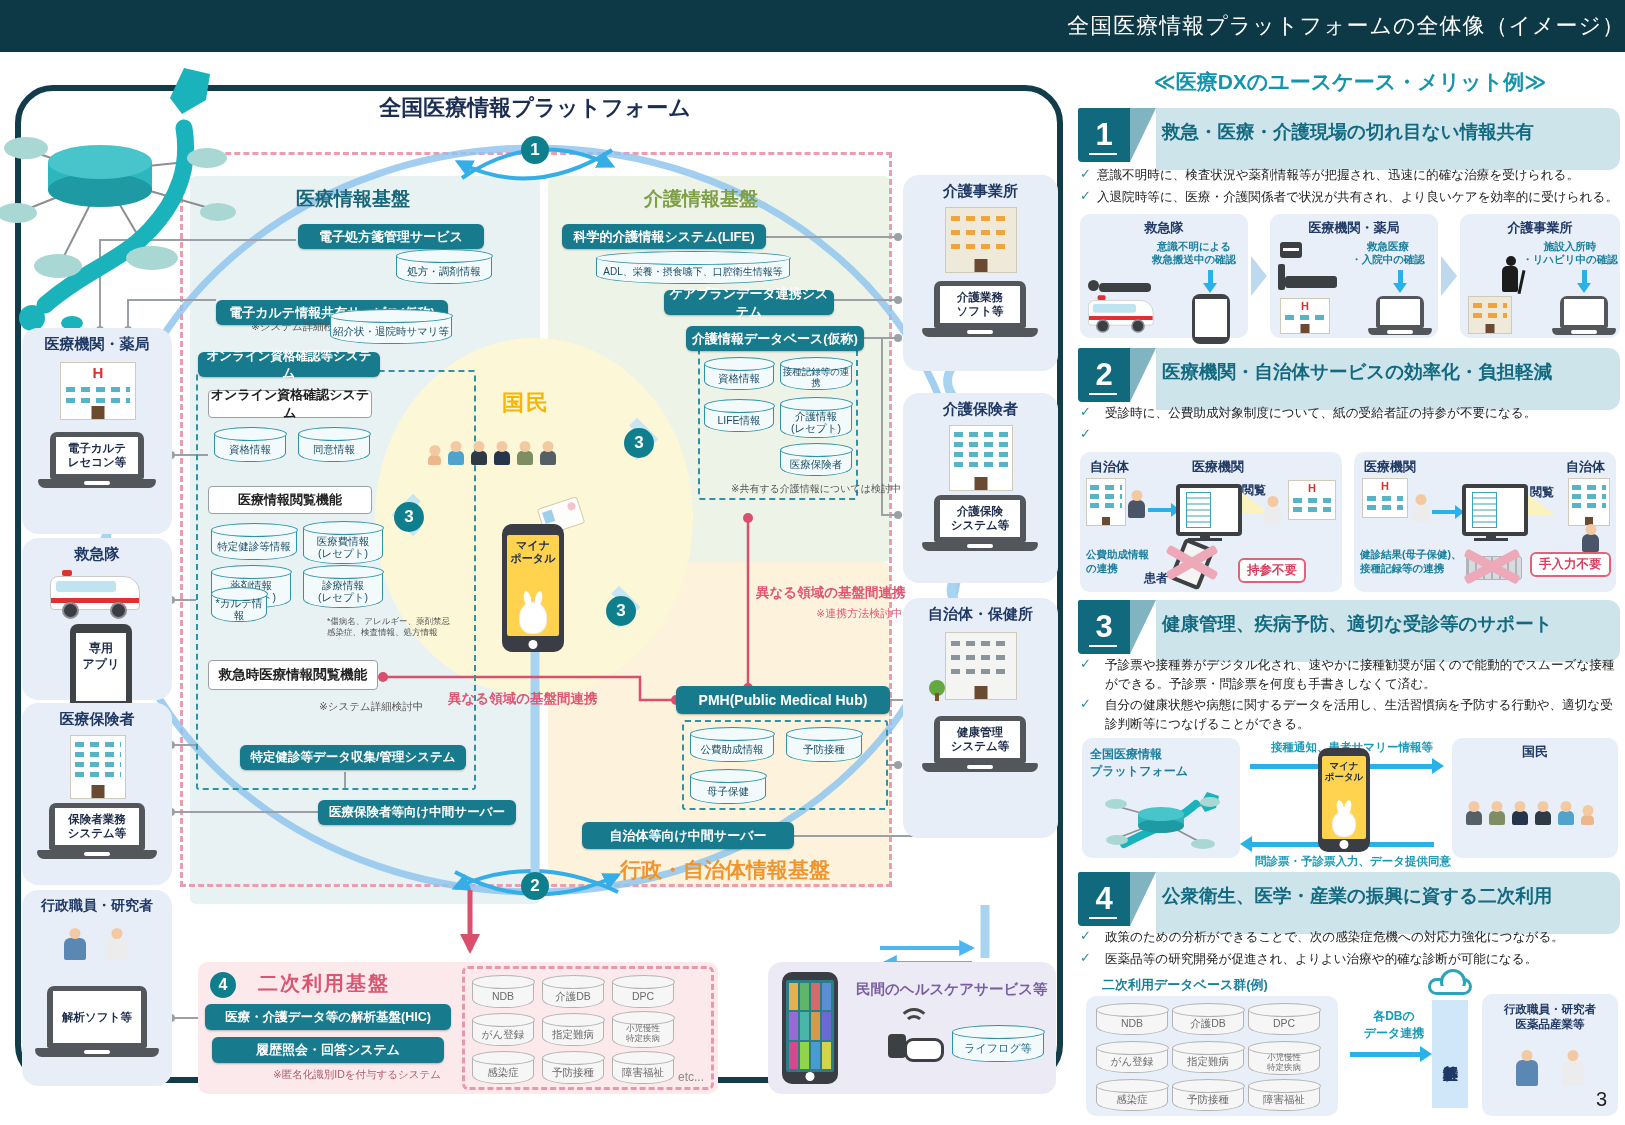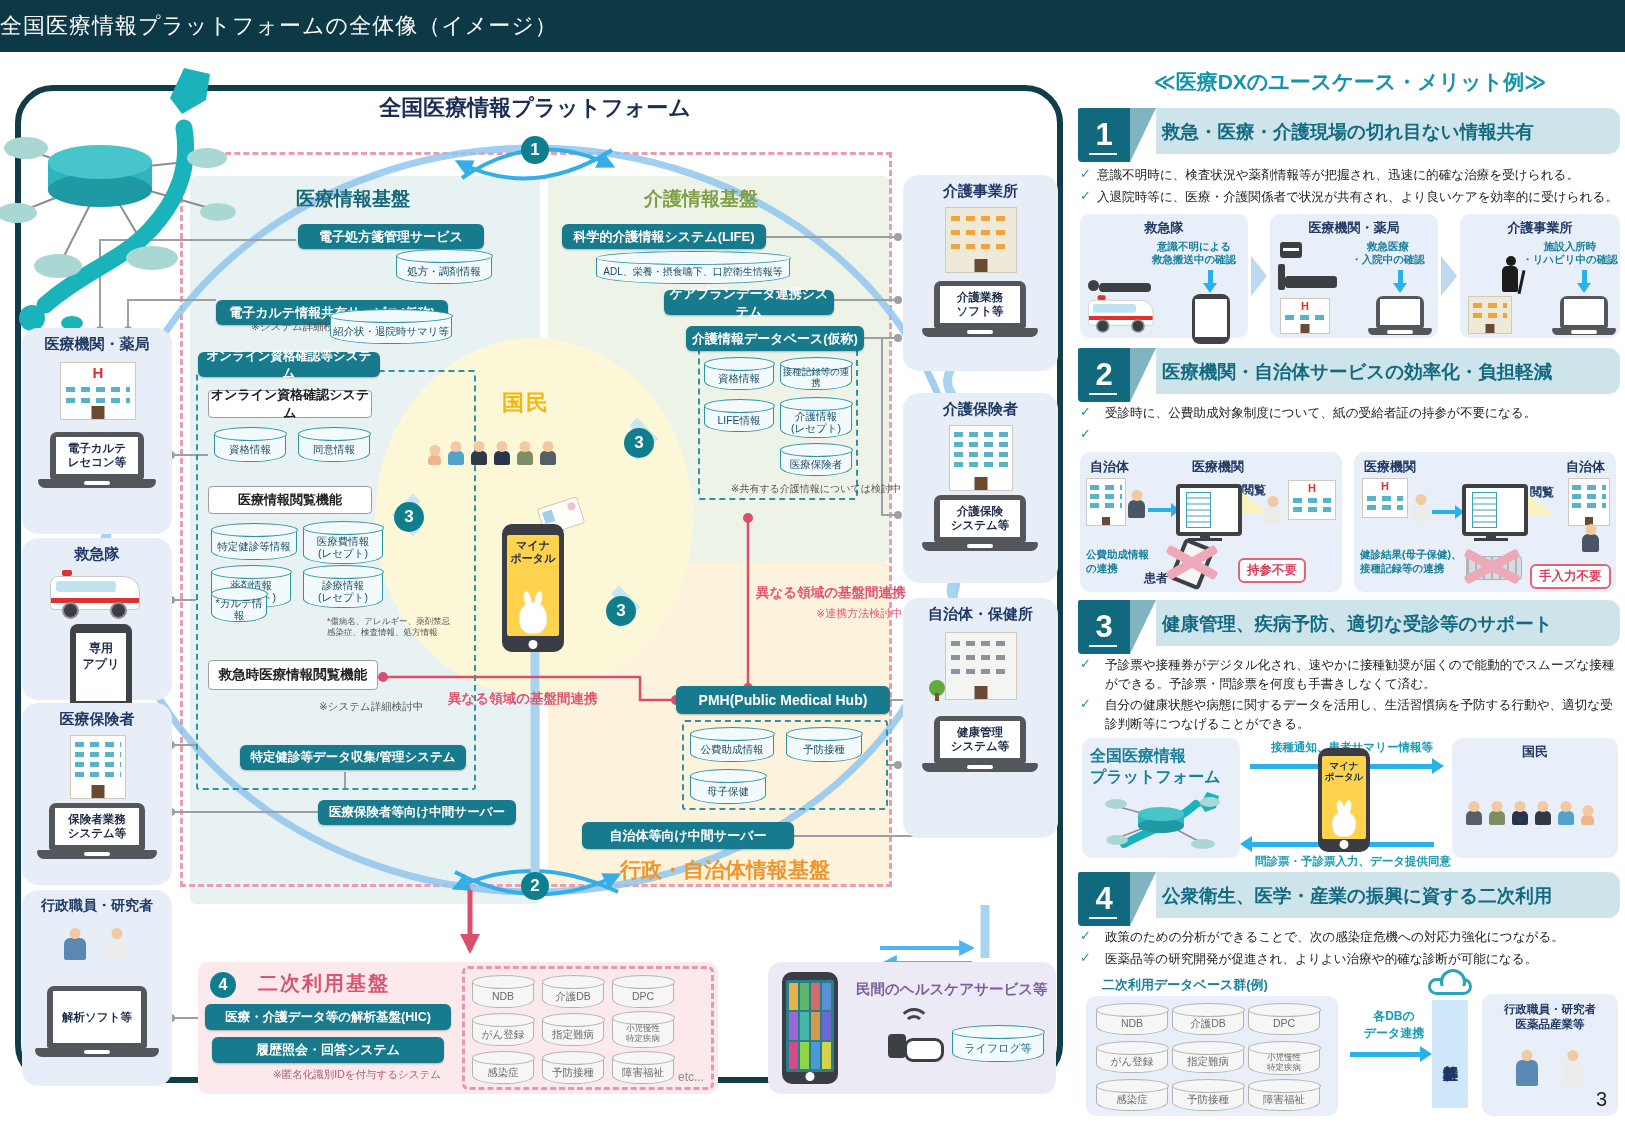--- a/index.html
+++ b/index.html
@@ -2,21 +2,21 @@
 <html><head>
 <meta charset="utf-8">
 <style>
   html,body{margin:0;padding:0;}
   body{position:relative;width:1625px;height:1125px;background:#fff;overflow:hidden;
        font-family:"Liberation Sans","DejaVu Sans",sans-serif;}
   .abs{position:absolute;box-sizing:border-box;}
   [data-bind]{white-space:pre-line;}
   
   .topbar{left:0;top:0;width:1625px;height:52px;background:#0d3845;color:#fff;
-          display:flex;align-items:center;justify-content:flex-start;font-size:22px;letter-spacing:1px;z-index:5;}
+          display:flex;align-items:center;justify-content:flex-end;font-size:22px;letter-spacing:1px;z-index:5;}
   
   .frame{left:15px;top:85px;width:1048px;height:998px;border:6px solid #123c49;border-radius:38px;background:#fff;z-index:0;}
   .main-title{left:365px;top:93px;width:340px;text-align:center;font-size:22px;font-weight:bold;color:#1a2d52;z-index:4;}
   
   .bg{z-index:1;border-radius:6px;}
   .dashed-pink{border:3px dashed #ec9cb0;background:transparent;z-index:1;}
   .yellow-ellipse{left:375px;top:338px;width:318px;height:358px;background:#fcf8d7;border-radius:50%;z-index:2;}
   
   .pill{background:#177b8d;color:#fff;border-radius:6px;display:flex;align-items:center;justify-content:center;
         text-align:center;font-size:13px;font-weight:600;padding:2px 4px;z-index:3;box-shadow:0 1px 2px rgba(0,0,0,.25);}
@@ -80,21 +80,21 @@
   .mcard{position:absolute;width:42px;height:28px;background:#fdfdfb;border:1px solid #d8c9a8;border-radius:3px;transform:rotate(-18deg);z-index:4;}
   .mcard::before{content:"";position:absolute;left:3px;top:4px;width:10px;height:12px;background:#9fd0e8;}
   .mcard::after{content:"";position:absolute;right:3px;top:3px;width:8px;height:8px;background:#f3c2cc;border-radius:50%;}
   
   .banner{display:flex;align-items:flex-start;z-index:3;}
   .bnum{width:52px;height:54px;background:#11697e;color:#fff;font-size:31px;font-weight:bold;display:flex;
         align-items:center;justify-content:center;position:relative;flex:none;border-radius:2px 0 0 4px;}
   .bnum::after{content:"";position:absolute;left:11px;bottom:7px;right:13px;height:2px;background:#fff;}
   .bfold{width:0;height:0;border-top:54px solid #7fb4c0;border-right:26px solid transparent;flex:none;}
   .btitle{height:46px;background:#cde4ea;color:#136a80;font-weight:bold;font-size:18.5px;display:flex;align-items:center;
-          padding:0 12px 0 6px;border-radius:0 12px 12px 0;flex:1;}
+          padding:0 12px 16px 6px;border-radius:0 12px 12px 0;flex:1;}
   .brow{display:flex;gap:6px;z-index:3;}
   .bcheck{color:#2b8a99;font-weight:bold;font-size:13px;flex:none;}
   .btext{font-size:12.6px;color:#222;line-height:1.5;}
   .pcard{background:#e8eff8;border-radius:10px;z-index:2;}
   .clabel{position:absolute;top:5px;left:0;right:0;text-align:center;color:#1f3864;font-weight:bold;font-size:13px;}
   .cdesc{position:absolute;color:#1a7f9b;font-size:10.5px;font-weight:600;text-align:center;line-height:1.25;}
   .tri-r{width:0;height:0;border-top:20px solid transparent;border-bottom:20px solid transparent;border-left:16px solid #bcd9f0;z-index:2;}
   .harrow{background:#29b2ea;height:5px;z-index:1;}
   .harrow::after{content:"";position:absolute;right:-10px;top:-6px;border-left:12px solid #29b2ea;border-top:8px solid transparent;border-bottom:8px solid transparent;}
   .harrow.left::after{left:-10px;right:auto;border-left:none;border-right:12px solid #29b2ea;}
@@ -693,39 +693,39 @@
     <div class="winrow" style="left:3px;right:3px;top:15px;"></div>
     <div class="winrow" style="left:3px;right:3px;top:24px;"></div>
     <div class="door" style="width:8px;height:8px;"></div>
   </div>
   <span class="psn" style="left:228px;top:82px;width:17px;height:18px;background:#4a5568;"></span>
   <div style="position:absolute;left:6px;top:96px;color:#1a7f9b;font-size:10.5px;font-weight:600;" data-bind="panel.s2.card_right.flow">健診結果(母子保健)、
 接種記録等の連携</div>
   <span class="kb" style="left:112px;top:104px;width:54px;height:22px;"></span>
   <span class="xbar" style="left:108px;top:110px;width:60px;transform:rotate(28deg);"></span>
   <span class="xbar" style="left:108px;top:110px;width:60px;transform:rotate(-28deg);"></span>
-  <div class="badge" style="left:176px;top:112px;" data-bind="panel.s2.card_right.badge">手入力不要</div>
+  <div class="badge" style="left:176px;top:100px;" data-bind="panel.s2.card_right.badge">手入力不要</div>
 </div>
 
 <div class="abs banner" style="left:1078px;top:600px;width:542px;">
   <div class="bnum" data-bind="panel.s3.num">3</div>
   <div class="bfold"></div>
   <div class="btitle" data-bind="panel.s3.title">健康管理、疾病予防、適切な受診等のサポート</div>
 </div>
 <div class="abs brow" style="left:1080px;top:656px;width:540px;">
   <span class="bcheck">✓</span>
   <span class="btext" style="padding-left:8px;" data-bind="panel.s3.bullets.0">予診票や接種券がデジタル化され、速やかに接種勧奨が届くので能動的でスムーズな接種ができる。予診票・問診票を何度も手書きしなくて済む。</span>
 </div>
 <div class="abs brow" style="left:1080px;top:696px;width:540px;">
   <span class="bcheck">✓</span>
   <span class="btext" style="padding-left:8px;" data-bind="panel.s3.bullets.1">自分の健康状態や病態に関するデータを活用し、生活習慣病を予防する行動や、適切な受診判断等につなげることができる。</span>
 </div>
 
 <div class="abs pcard" style="left:1082px;top:738px;width:158px;height:120px;">
-  <div style="position:absolute;left:8px;top:8px;color:#1a7f9b;font-size:16px;font-weight:bold;" data-bind="panel.s3.platform">全国医療情報
+  <div style="position:absolute;left:8px;top:8px;color:#1a7f9b;font-size:12px;font-weight:bold;" data-bind="panel.s3.platform">全国医療情報
 プラットフォーム</div>
   <svg width="120" height="64" style="position:absolute;left:22px;top:50px;">
     <line x1="55" y1="30" x2="12" y2="18" stroke="#8b8f93" stroke-width="1.5"></line>
       <line x1="55" y1="34" x2="14" y2="50" stroke="#8b8f93" stroke-width="1.5"></line>
     <line x1="62" y1="36" x2="96" y2="54" stroke="#8b8f93" stroke-width="1.5"></line>
       <line x1="62" y1="28" x2="102" y2="16" stroke="#8b8f93" stroke-width="1.5"></line>
     <path d="M20,56 C45,42 70,36 92,16" stroke="#1ab3bc" stroke-width="8" fill="none" stroke-linecap="round"></path>
     <path d="M96,16 l7,-12 l12,4 l-3,12 l-11,4 z" fill="#1ab3bc"></path>
     <ellipse cx="12" cy="16" rx="11" ry="5" fill="#a9d8d4"></ellipse>
       <ellipse cx="13" cy="52" rx="11" ry="5" fill="#a9d8d4"></ellipse>

